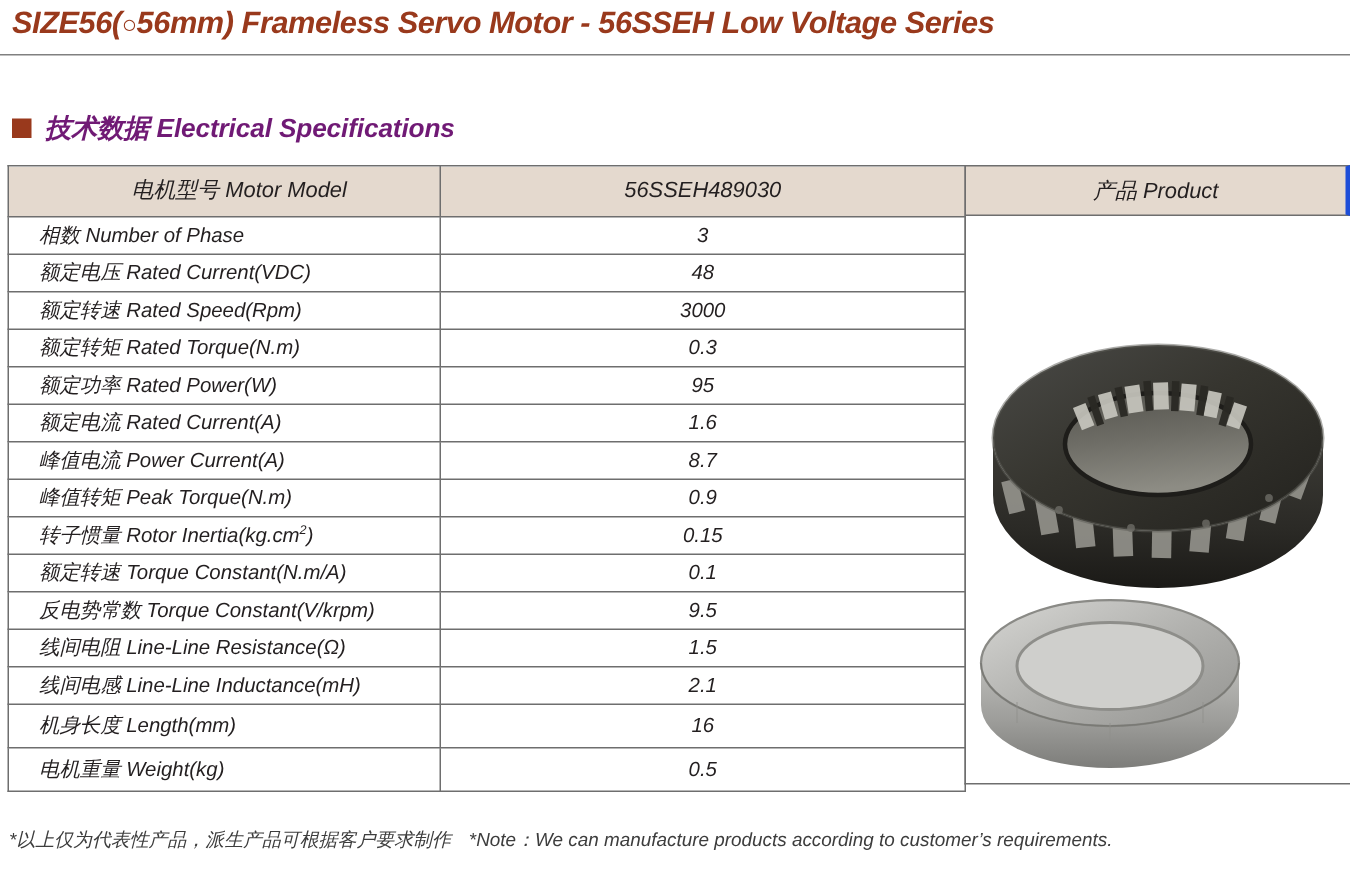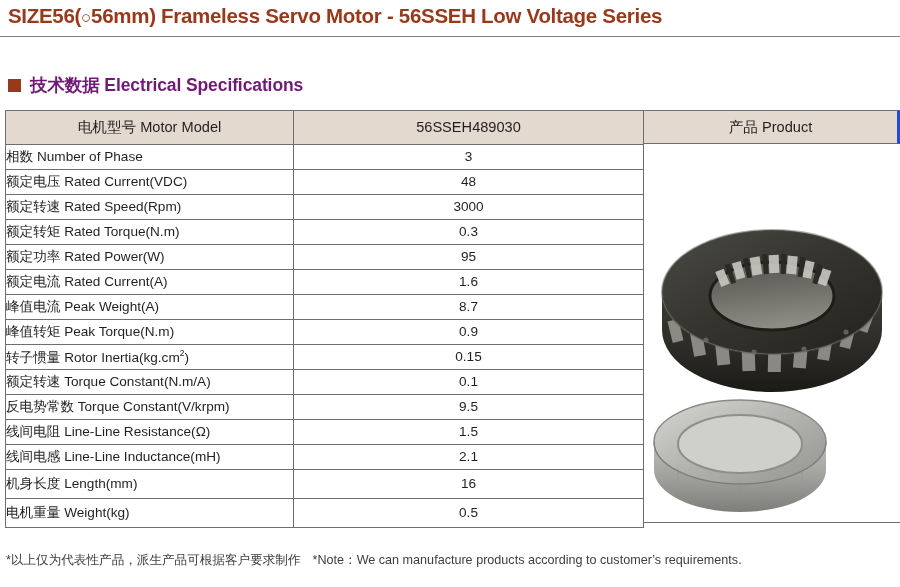--- a/index.html
+++ b/index.html
@@ -3,21 +3,21 @@
 <meta charset="utf-8">
 <style>
   * { box-sizing: border-box; margin: 0; padding: 0; }
   html, body {
     width: 900px; height: 587px;
     background: #ffffff;
     font-family: "Liberation Sans", "DejaVu Sans", sans-serif;
     color: #231f20;
     overflow: hidden;
   }
-  .page { position: relative; width: 788px; height: 587px; }
+  .page { position: relative; width: 788px; height: 587px; font-style: italic; }
 
   
   .title {
     position: absolute; left: 8px; top: 4px;
     font-size: 20.5px; font-weight: bold;
     letter-spacing: -0.3px;
     color: #99391c;
     white-space: nowrap;
   }
   .title .circ { font-weight: normal; font-size: 17px; }
@@ -47,21 +47,21 @@
     width: 638px;
     border-collapse: collapse;
     table-layout: fixed;
   }
   .spec-table col.c-label { width: 288px; }
   .spec-table col.c-value { width: 350px; }
   .spec-table th, .spec-table td {
     border: 1px solid #6e6e6e;
     font-weight: normal;
     line-height: 1.1;
-    padding: 0 0 0 0;
+    padding: 0 0 0 20px;
     height: 25px;
     font-size: 13.6px;
     color: #231f20;
     vertical-align: middle;
     overflow: hidden;
     white-space: nowrap;
   }
   .spec-table thead th {
     background: #e4d9ce;
     height: 34px;
@@ -147,21 +147,21 @@
         </tr>
         <tr>
           <td>额定功率 Rated Power(W)</td>
           <td class="val">95</td>
         </tr>
         <tr>
           <td>额定电流 Rated Current(A)</td>
           <td class="val">1.6</td>
         </tr>
         <tr>
-          <td>峰值电流 Peak Weight(A)</td>
+          <td>峰值电流 Power Current(A)</td>
           <td class="val">8.7</td>
         </tr>
         <tr>
           <td>峰值转矩 Peak Torque(N.m)</td>
           <td class="val">0.9</td>
         </tr>
         <tr>
           <td>转子惯量 Rotor Inertia(kg.cm<sup>2</sup>)</td>
           <td class="val">0.15</td>
         </tr>

